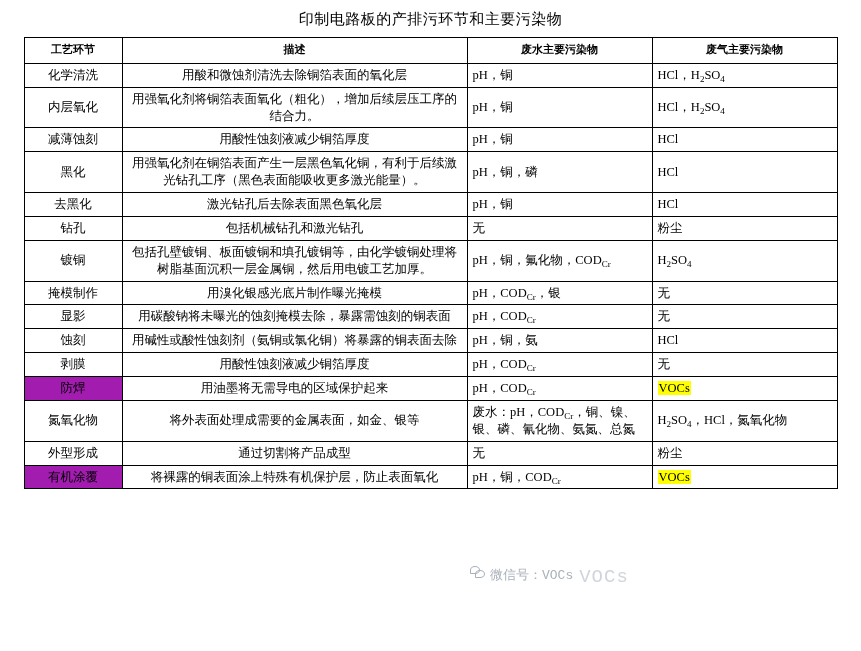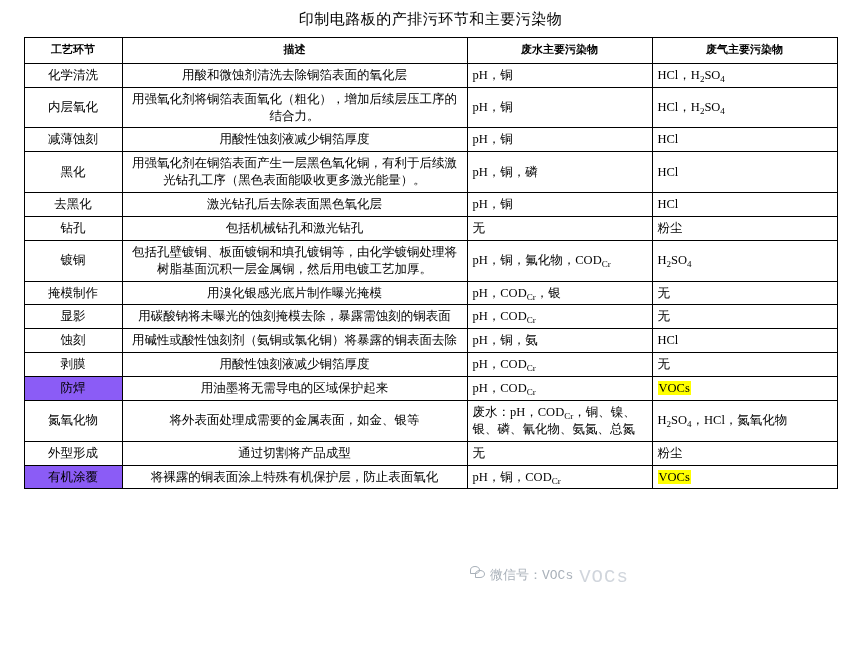--- a/index.html
+++ b/index.html
@@ -60,21 +60,21 @@
     white-space: nowrap;
     font-family: Liberation Serif, serif;
   }
   td.desc {
     text-align: center;
   }
   td.water, td.air {
     text-align: left;
   }
   .hl {
-    background: #8b5cf6;
+    background: #a21caf;
   }
   .hl-inline {
     background: #ffff00;
     padding: 0 1px;
   }
   sub {
     font-size: 9px;
     vertical-align: baseline;
     position: relative;
     bottom: -3px;

